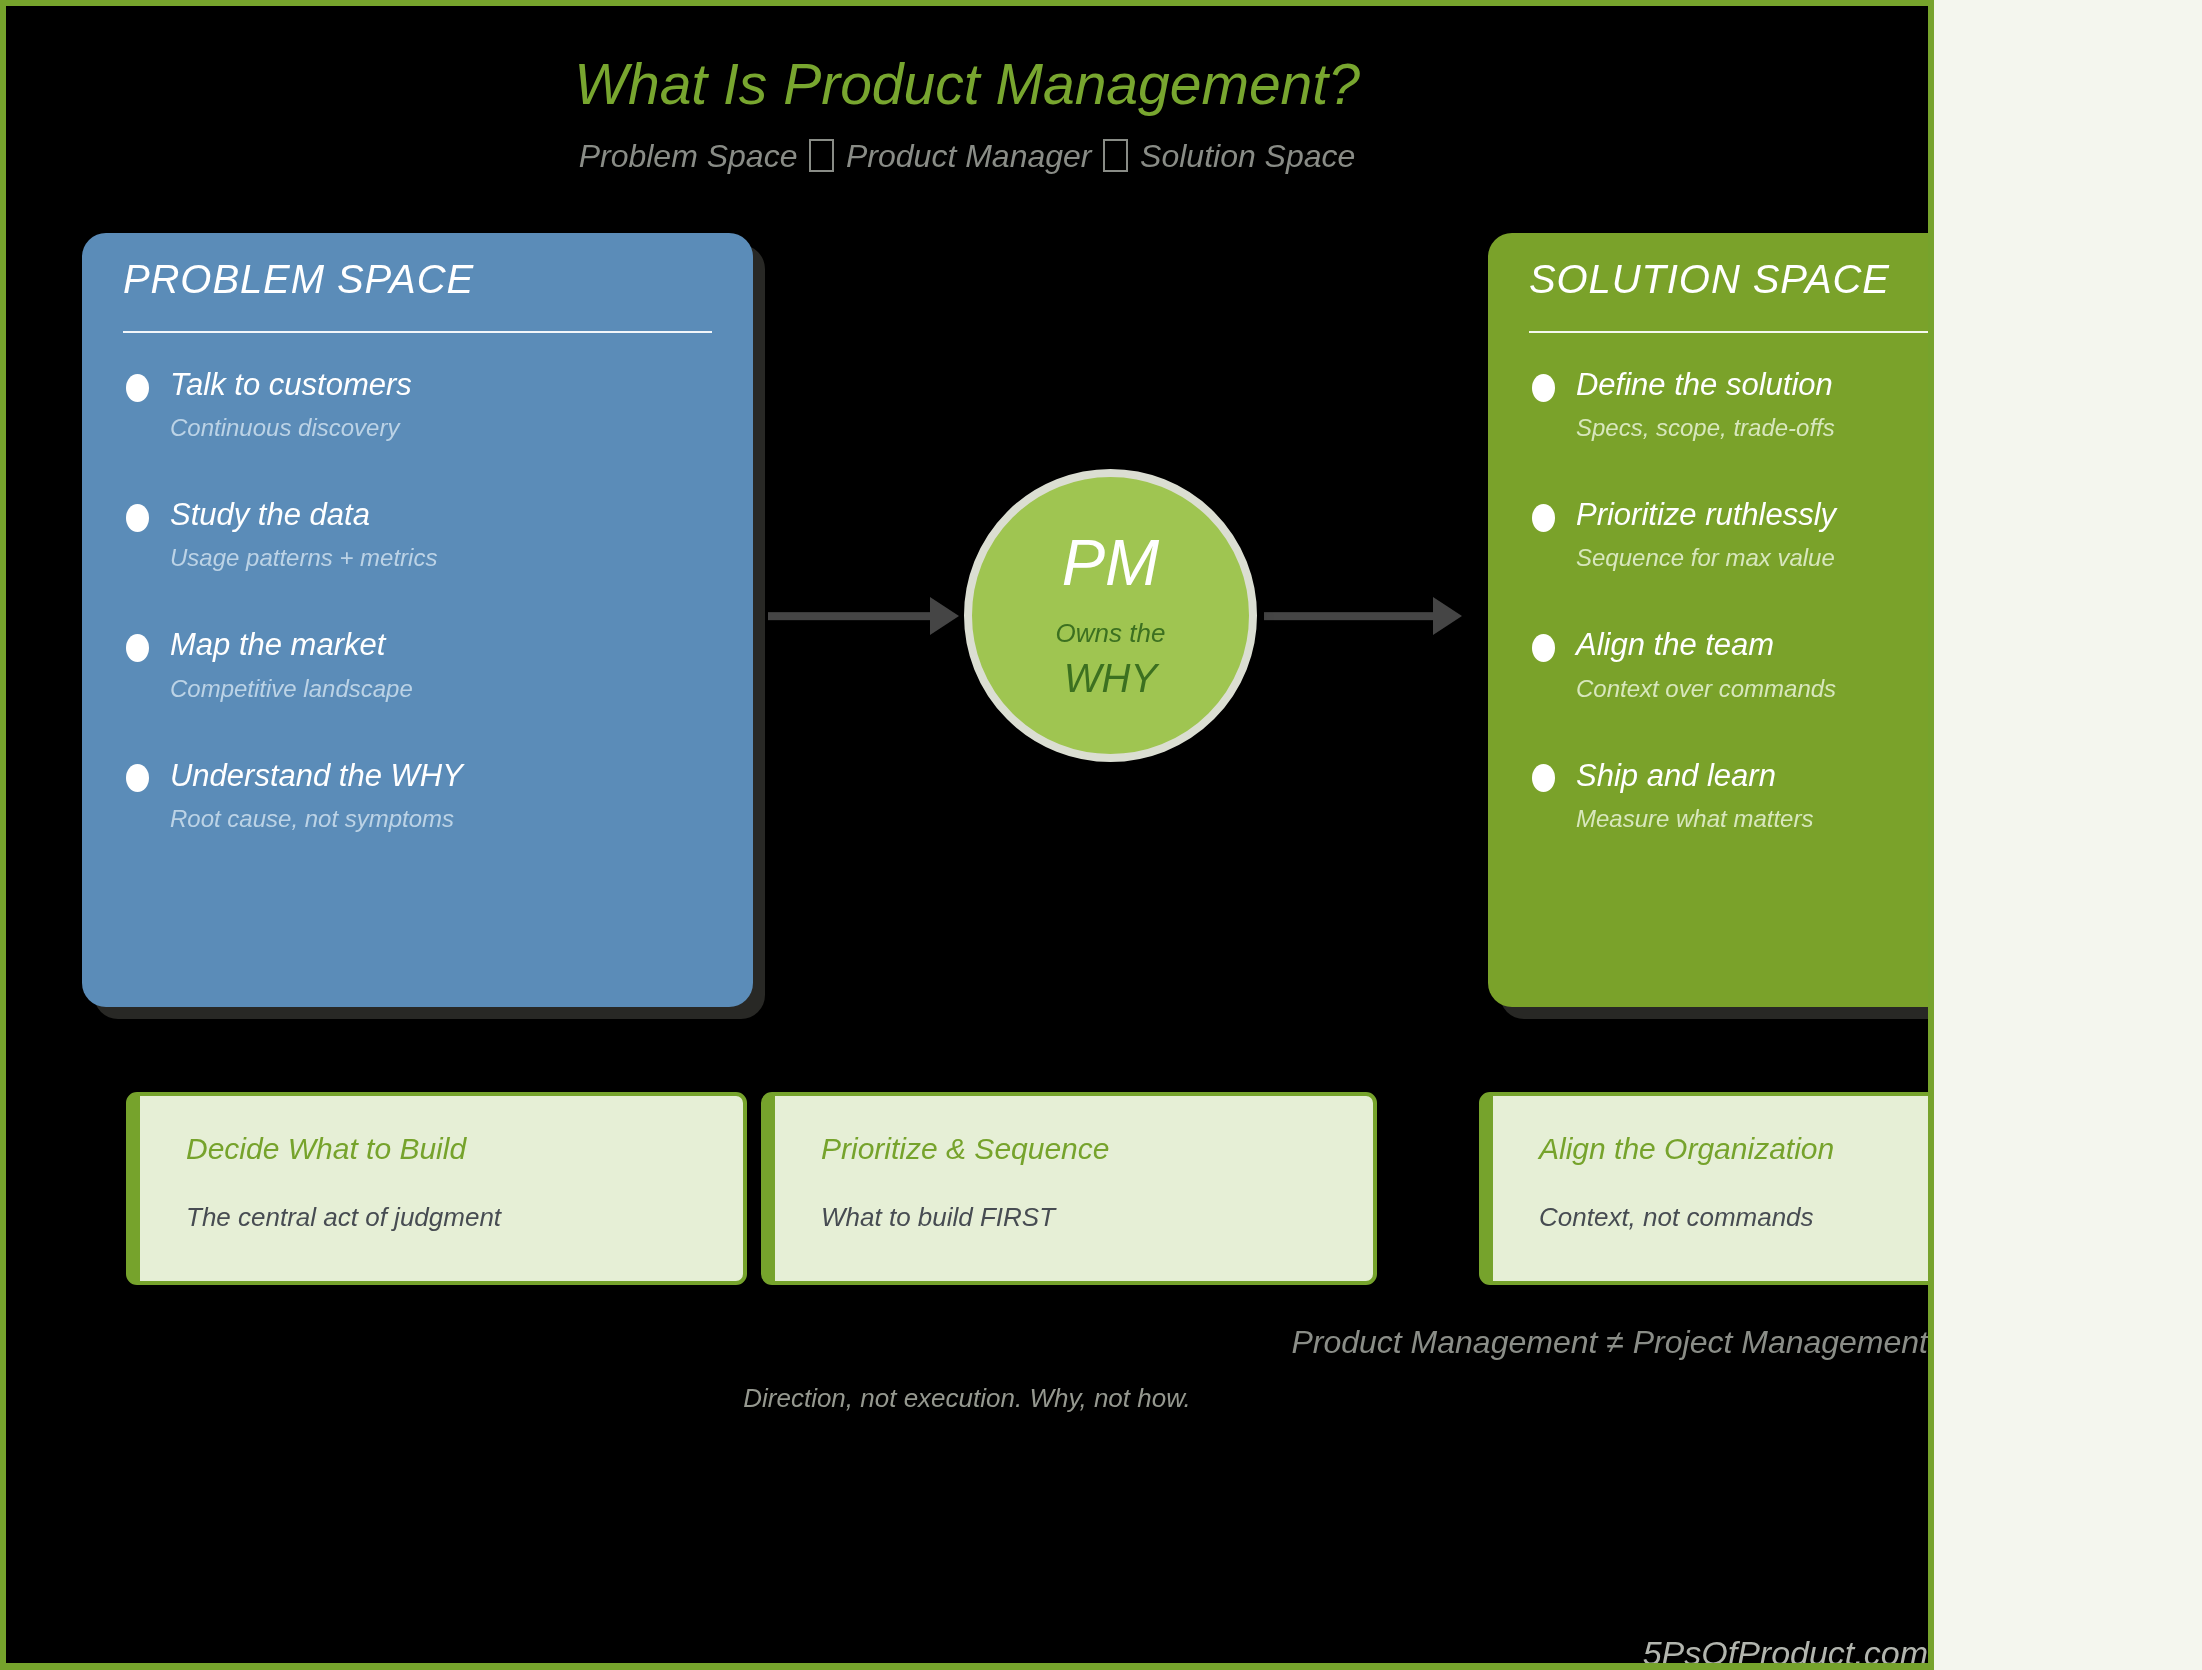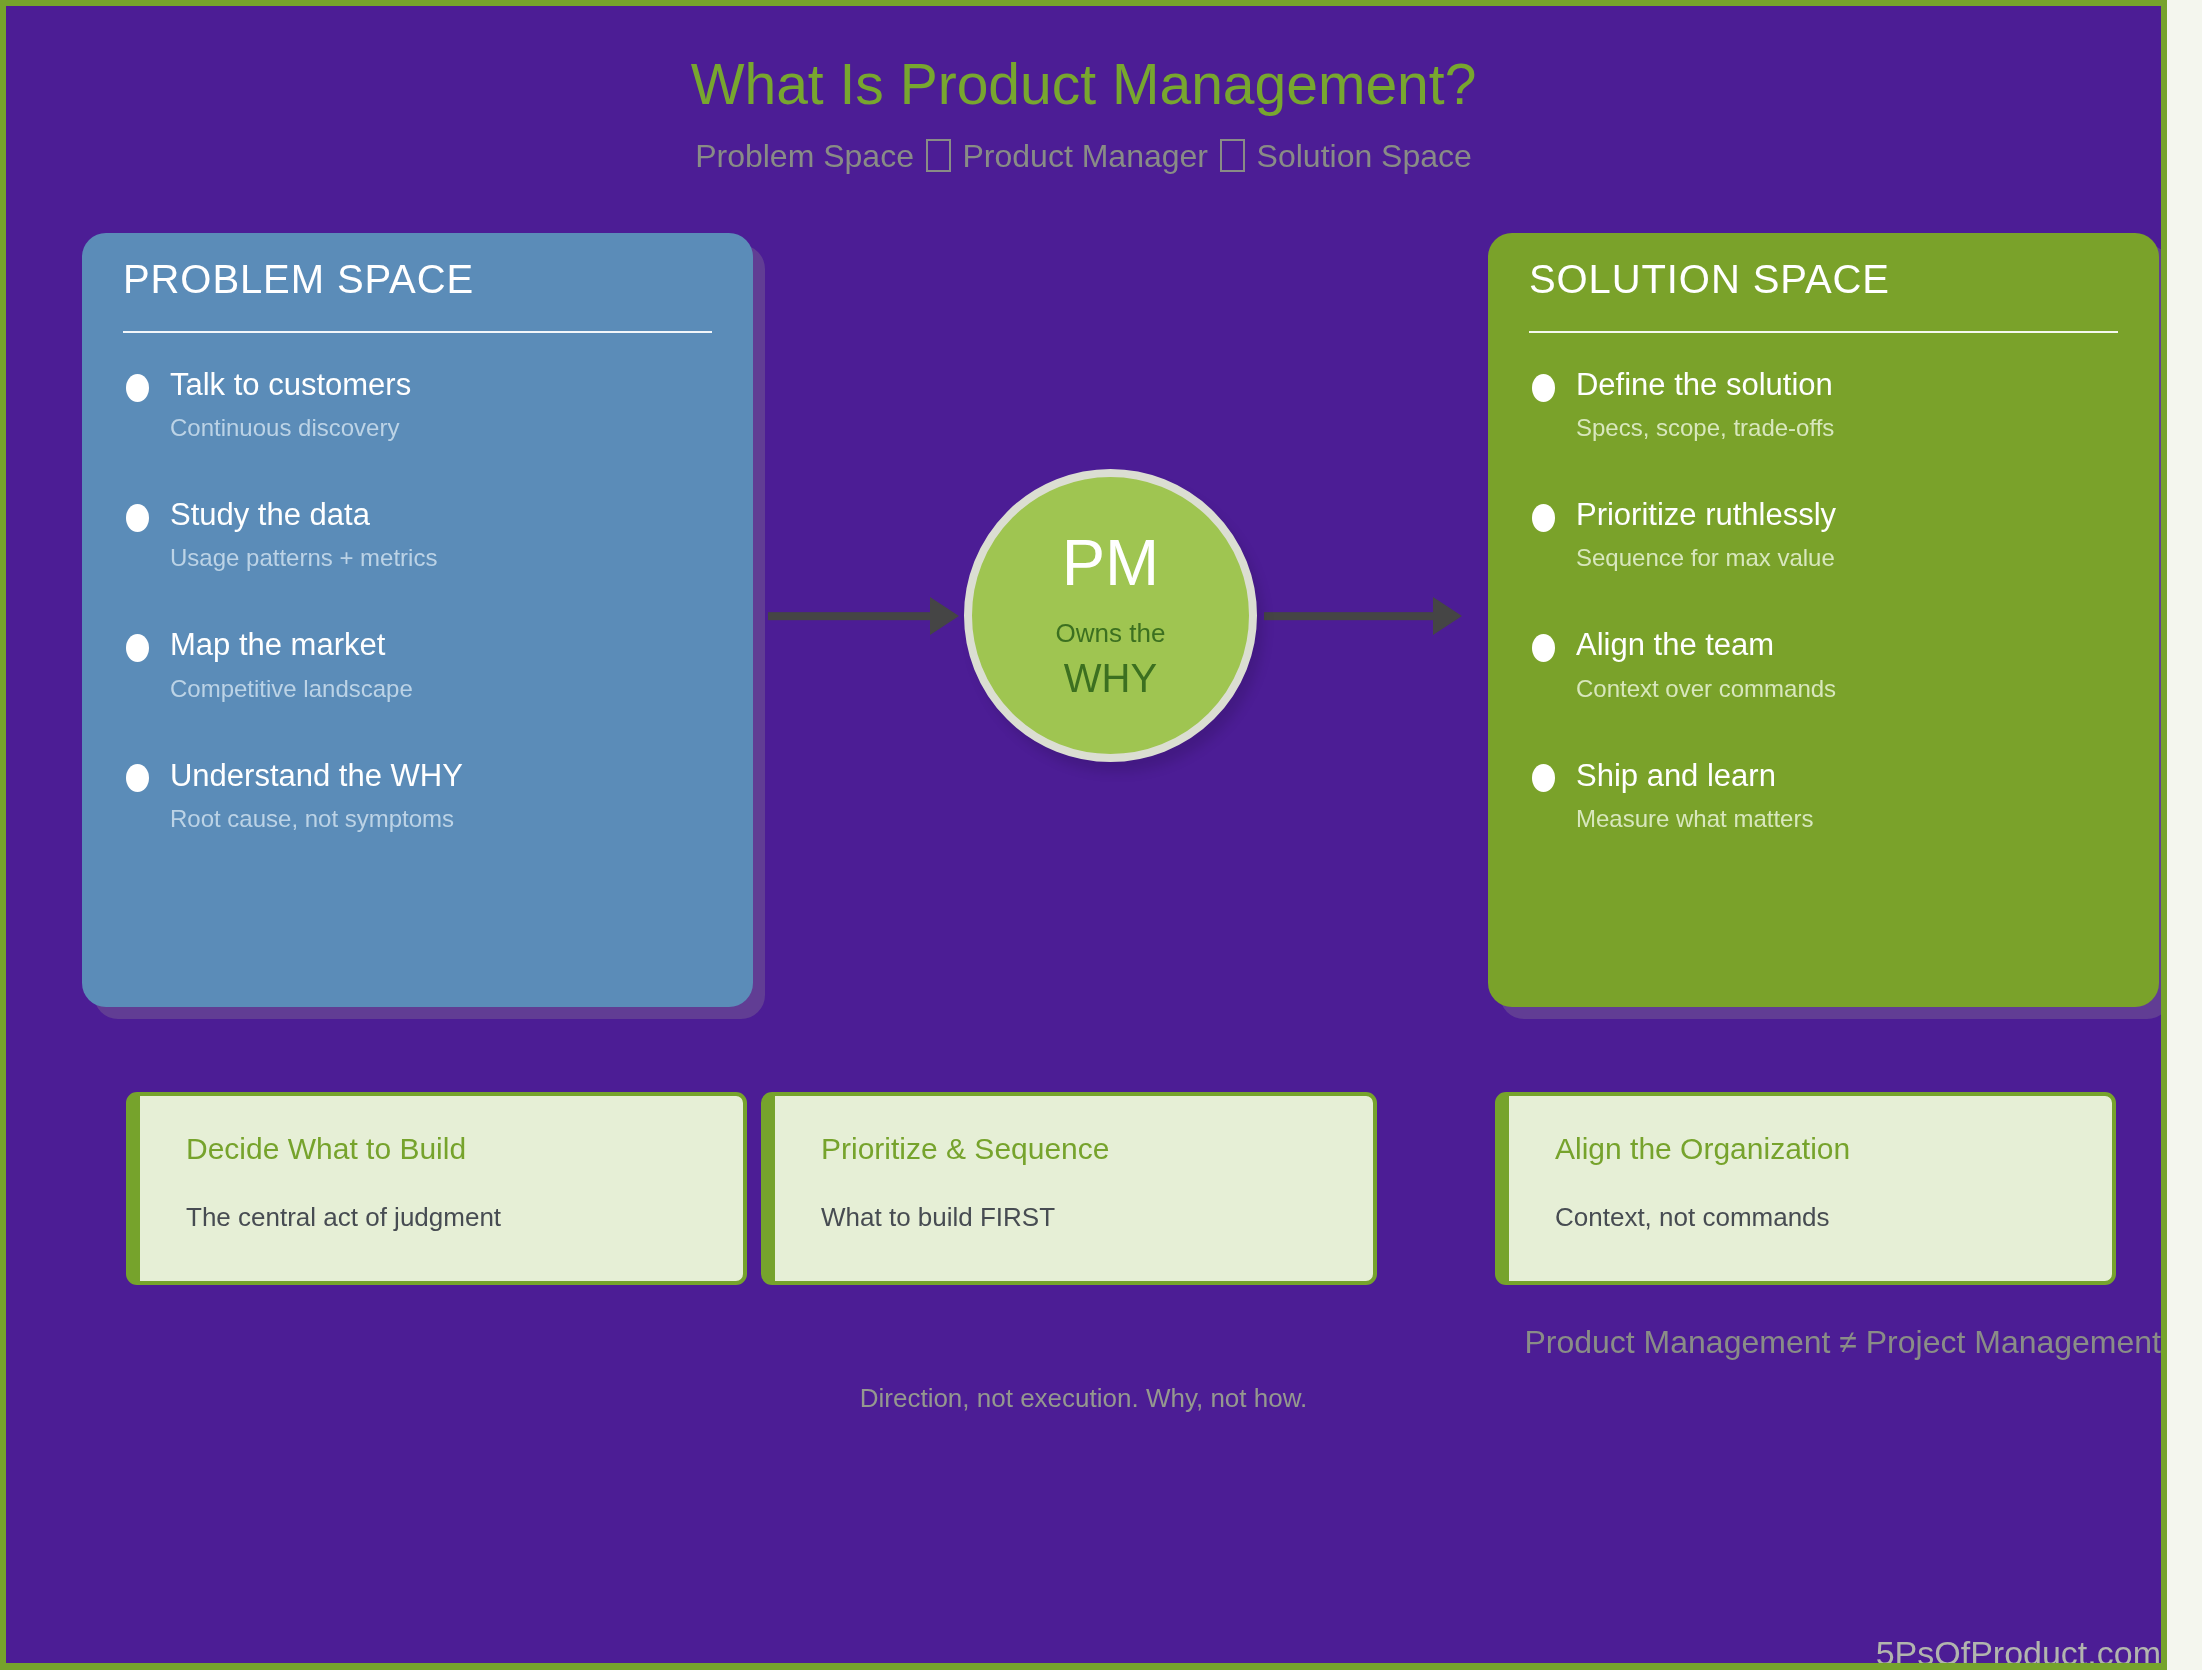--- a/index.html
+++ b/index.html
@@ -3,27 +3,28 @@
 <meta charset="utf-8">
 <style>
   html, body {
     margin: 0;
     padding: 0;
     background: #f4f6ee;
     font-family: "Liberation Sans", "DejaVu Sans", sans-serif;
   }
   .page {
     position: relative;
-    width: 2167px;
+    width: 1934px;
     height: 1671px;
     box-sizing: border-box;
-    background: #4c1d95;
+    background: #000000;
     border: 6.9px solid #76a32c;
     border-bottom-width: 8.6px;
     overflow: hidden;
+    font-style: italic;
   }
   
   .title {
     position: absolute;
     top: 45px; left: 0; right: 0;
     text-align: center;
     font-size: 57px;
     color: #78a62f;
     font-weight: 500;
   }
@@ -159,21 +160,21 @@
     height: 193px;
     box-sizing: border-box;
     background: #e6efd6;
     border: 4.3px solid #76a32c;
     border-left-width: 14.6px;
     border-radius: 11px;
     padding: 36px 26px 0 46px;
   }
   .card-1 { left: 120px;  width: 621px; }
   .card-2 { left: 755px;  width: 616px; }
-  .card-3 { left: 1473px; width: 621px; margin-left: 16px; }
+  .card-3 { left: 1473px; width: 621px; }
   .card-title {
     font-size: 30px;
     color: #76a32c;
   }
   .card-desc {
     margin-top: 36px;
     font-size: 26px;
     color: #474c52;
   }
   

